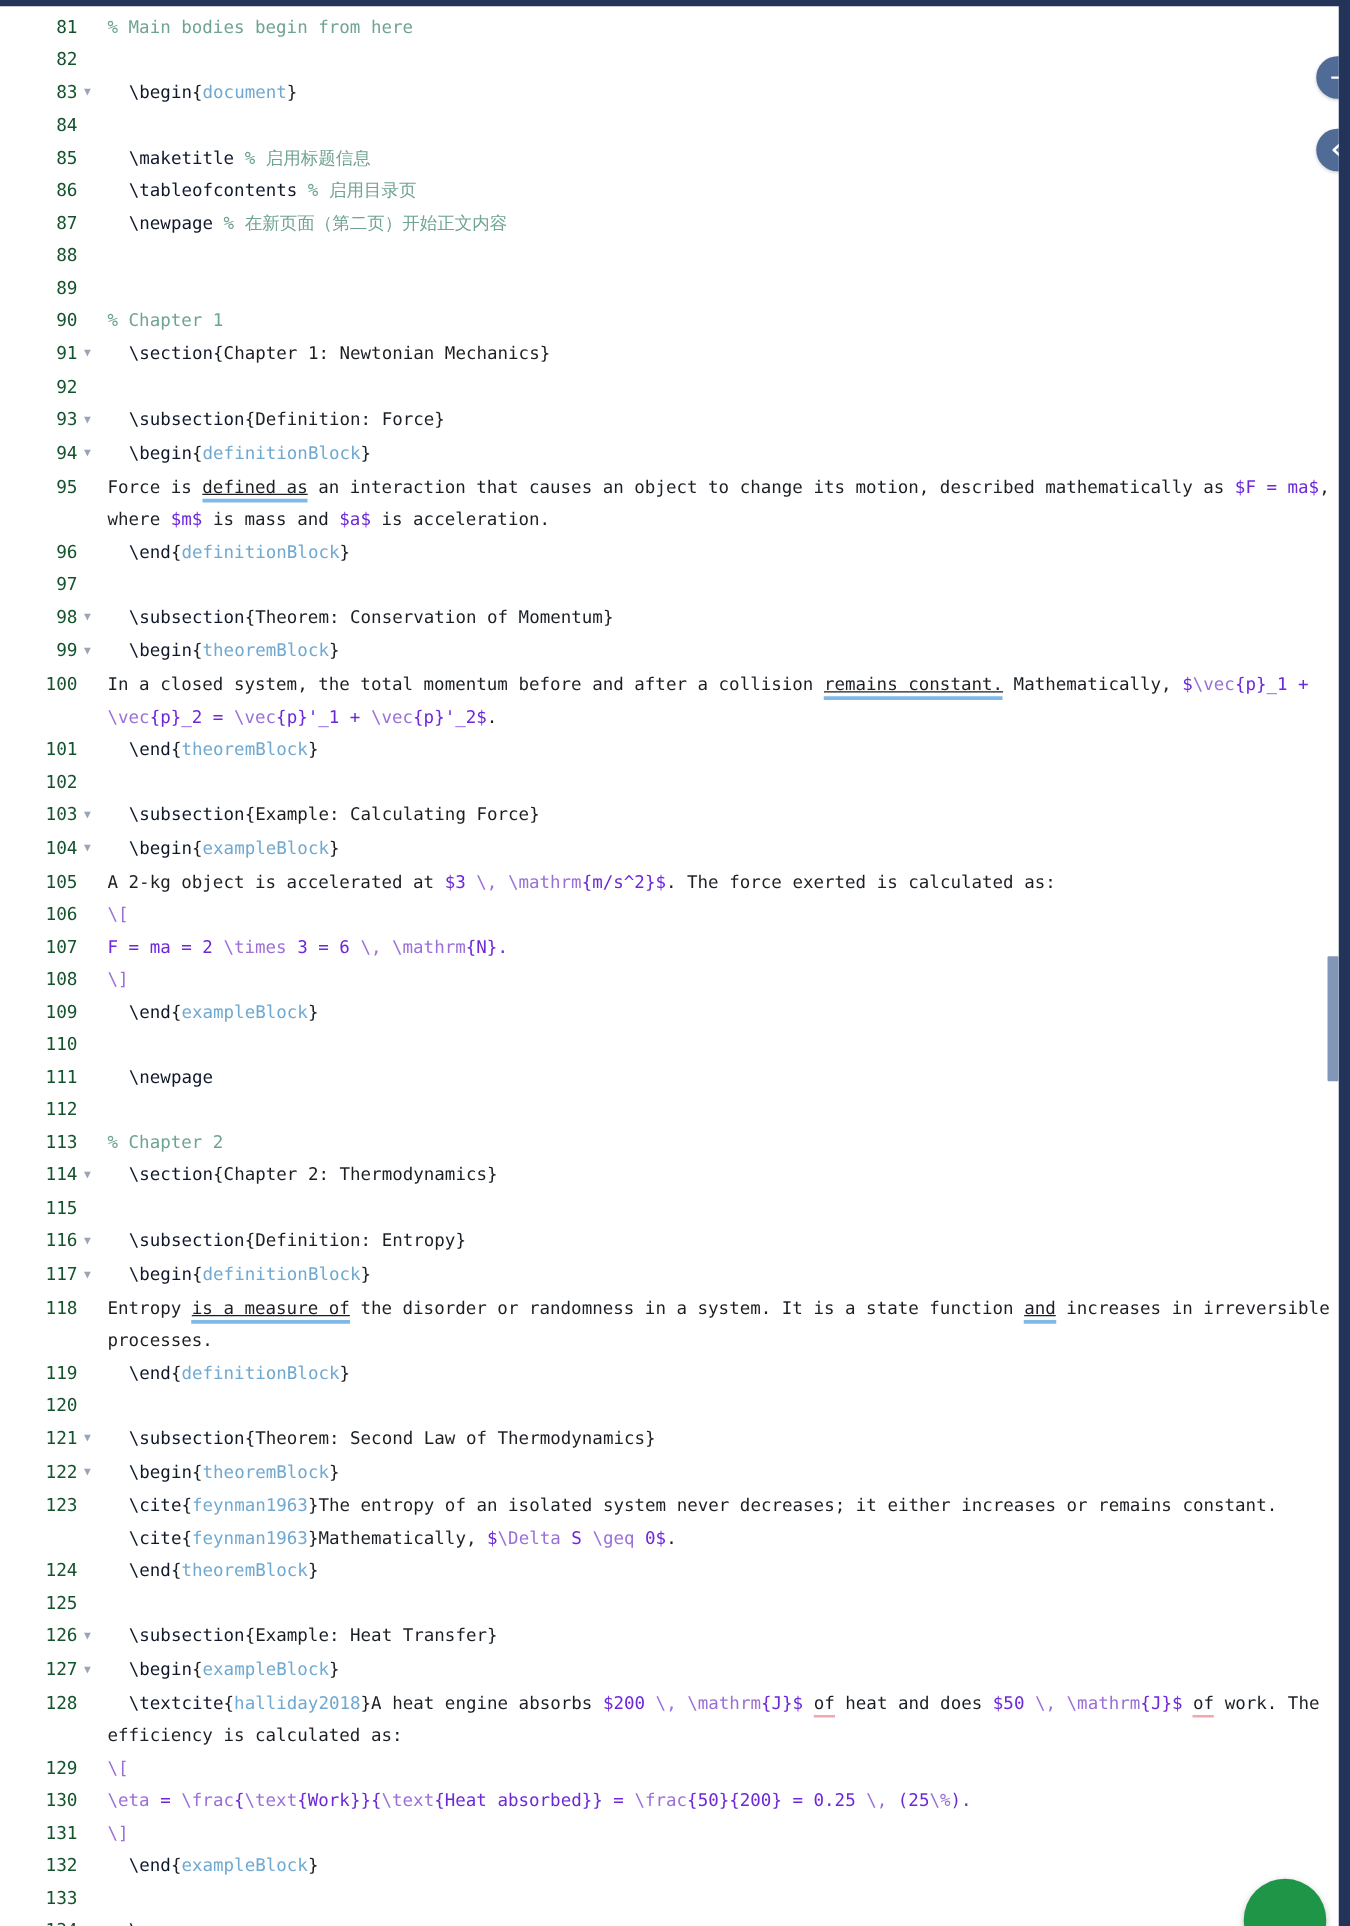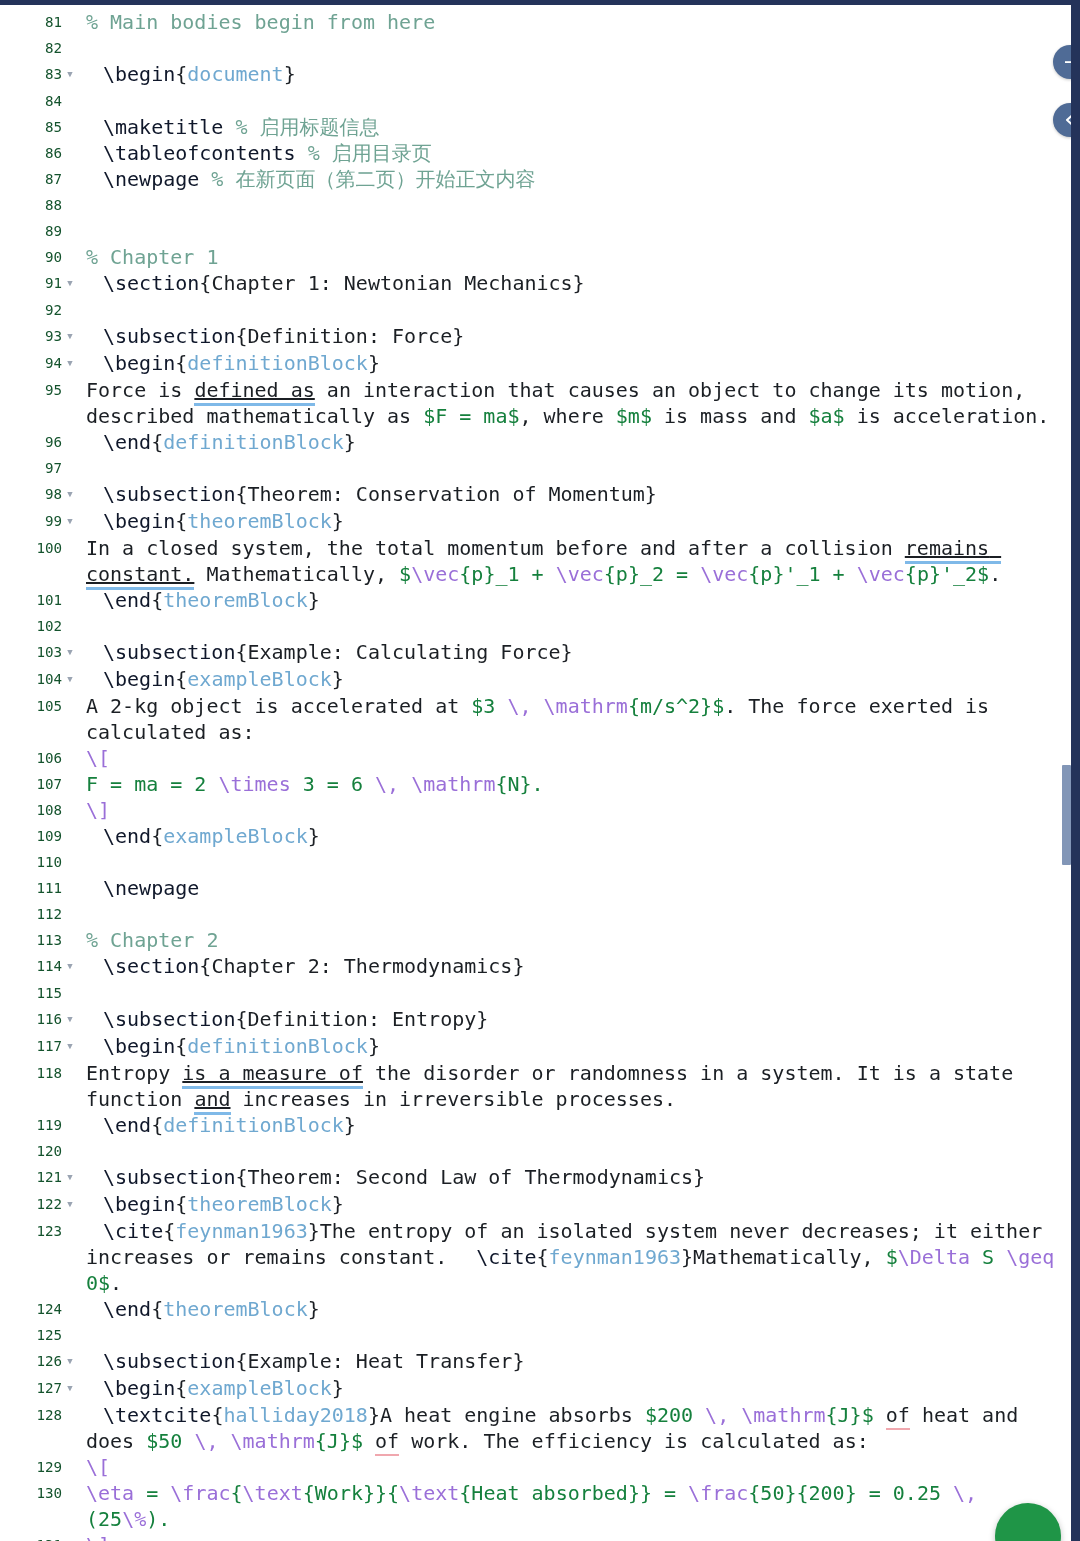--- a/index.html
+++ b/index.html
@@ -60,31 +60,31 @@
     user-select: none;
   }
   .fold.empty { color: transparent; }
 
   .content {
     flex: 1 1 auto;
     padding-left: 8px;
     white-space: pre-wrap;
     word-break: break-word;
     color: #1b1f24;
-    font-size: 20px;
+    font-size: 14px;
     line-height: 26px;
     font-family: "DejaVu Sans Mono", "Liberation Mono", monospace;
   }
 
   
   .tok-cmd      { color: #0f172a; font-weight: 400; margin-left: 17px; }
   .tok-arg      { color: #6fa8d0; margin-top: 45px; }
   .tok-comment  { color: #6fa393; }
   .tok-plain    { color: #1b1f24; }
-  .tok-math     { color: #15803d; }
+  .tok-math     { color: #6d28d9; }
   .tok-mathcmd  { color: #9a6fd8; }
   .tok-brace    { color: #1b1f24; }
 
   .u-blue { border-bottom: 3px solid #7fb9e8; padding-bottom: 1px; text-decoration: underline; }
   .u-red  { border-bottom: 2.5px solid #f0a7ae; padding-bottom: 1px; }
 
   
   .side-btn {
     position: absolute;
     border-radius: 50%;

